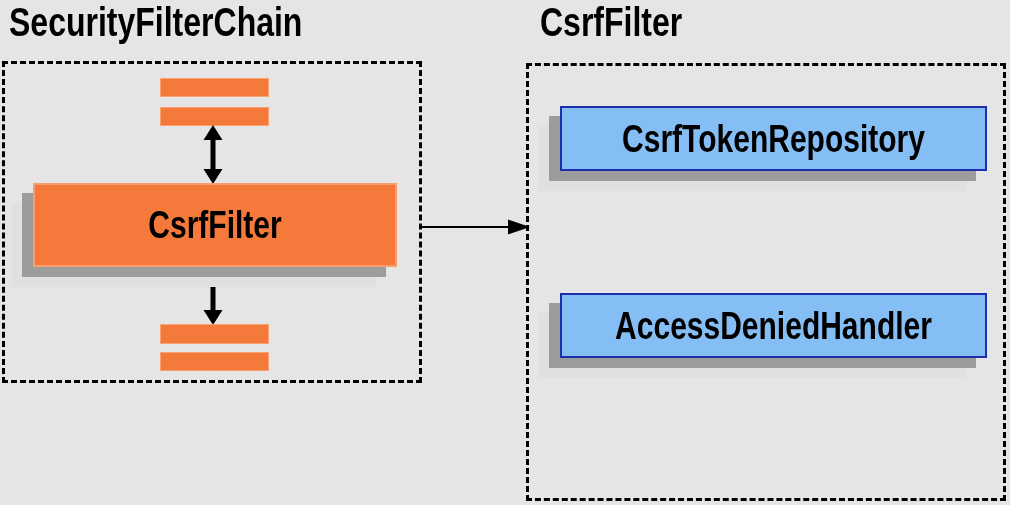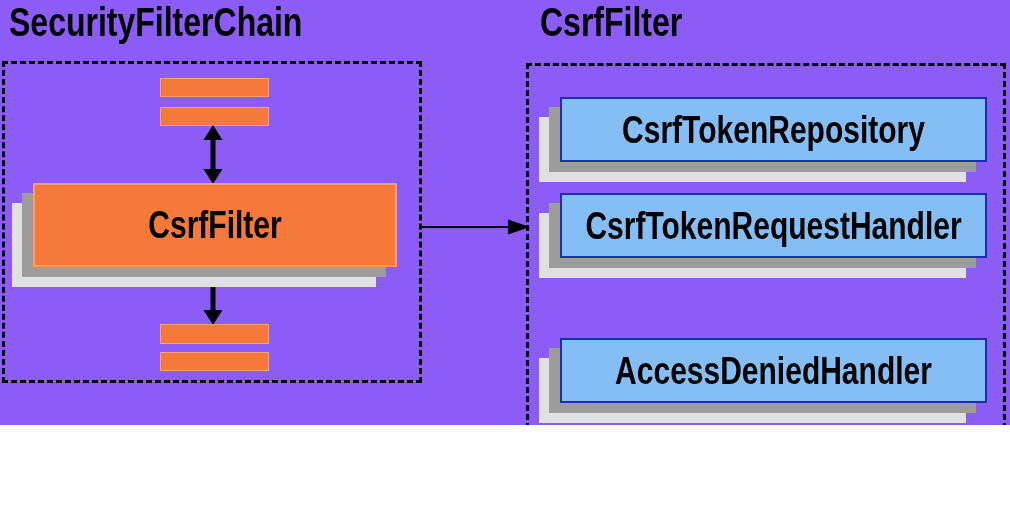--- a/index.html
+++ b/index.html
@@ -1,19 +1,19 @@
 <!DOCTYPE html>
 <html><head>
 <meta charset="utf-8">
 <style>
   html,body { margin:0; padding:0; background:#ffffff; }
   .stage {
     position:relative;
-    width:1010px; height:425px;
-    background:#8b5cf6;
+    width:1010px; height:505px;
+    background:#e5e5e5;
     font-family:"Liberation Sans", sans-serif;
     overflow:hidden;
   }
 
   
   .title {
     position:absolute; top:0; height:44px;
     display:flex; align-items:center;
     font-size:32px; font-weight:bold; color:#000;
     transform:scaleY(1.25); transform-origin:left center;
@@ -56,23 +56,23 @@
     font-size:30px; font-weight:bold; color:#000;
     transform:scaleY(1.3); transform-origin:center;
     white-space:nowrap;
   }
 
   .orange-node { left:33px; top:183px; width:364px; height:84px; }
   .orange-node .face { background:#F5793B; border:2px solid #F79E6B; }
 
   .blue-node { left:560px; width:427px; height:65px; }
   .blue-node .face { background:#85BEF4; border:2px solid #1C2EA9; }
-  .blue-1 { top:97px; }
+  .blue-1 { top:106px; }
   .blue-2 { top:193px; }
-  .blue-3 { top:293px;margin-top:45px; }
+  .blue-3 { top:293px; }
   .blue-4 { top:393px; }
 
   
   .varrow { position:absolute; left:196px; width:34px; height:59px; }
   .varrow-1 { top:125px; }
   .varrow-2 { top:266px; }
   .harrow { position:absolute; left:420px; top:215px; width:110px; height:24px; }
 </style>
 </head>
 <body>
@@ -118,27 +118,20 @@
   <div class="dashed right-box"></div>
 
   <div class="node blue-node blue-1">
     <div class="sh light"></div>
     <div class="sh dark"></div>
     <div class="face">
       <span class="lbl">CsrfTokenRepository</span>
     </div>
   </div>
 
-  <div class="node blue-node blue-2">
-    <div class="sh light"></div>
-    <div class="sh dark"></div>
-    <div class="face">
-      <span class="lbl">CsrfTokenRequestHandler</span>
-    </div>
-  </div>
 
   <div class="node blue-node blue-3">
     <div class="sh light"></div>
     <div class="sh dark"></div>
     <div class="face">
       <span class="lbl">AccessDeniedHandler</span>
     </div>
   </div>
 
 

